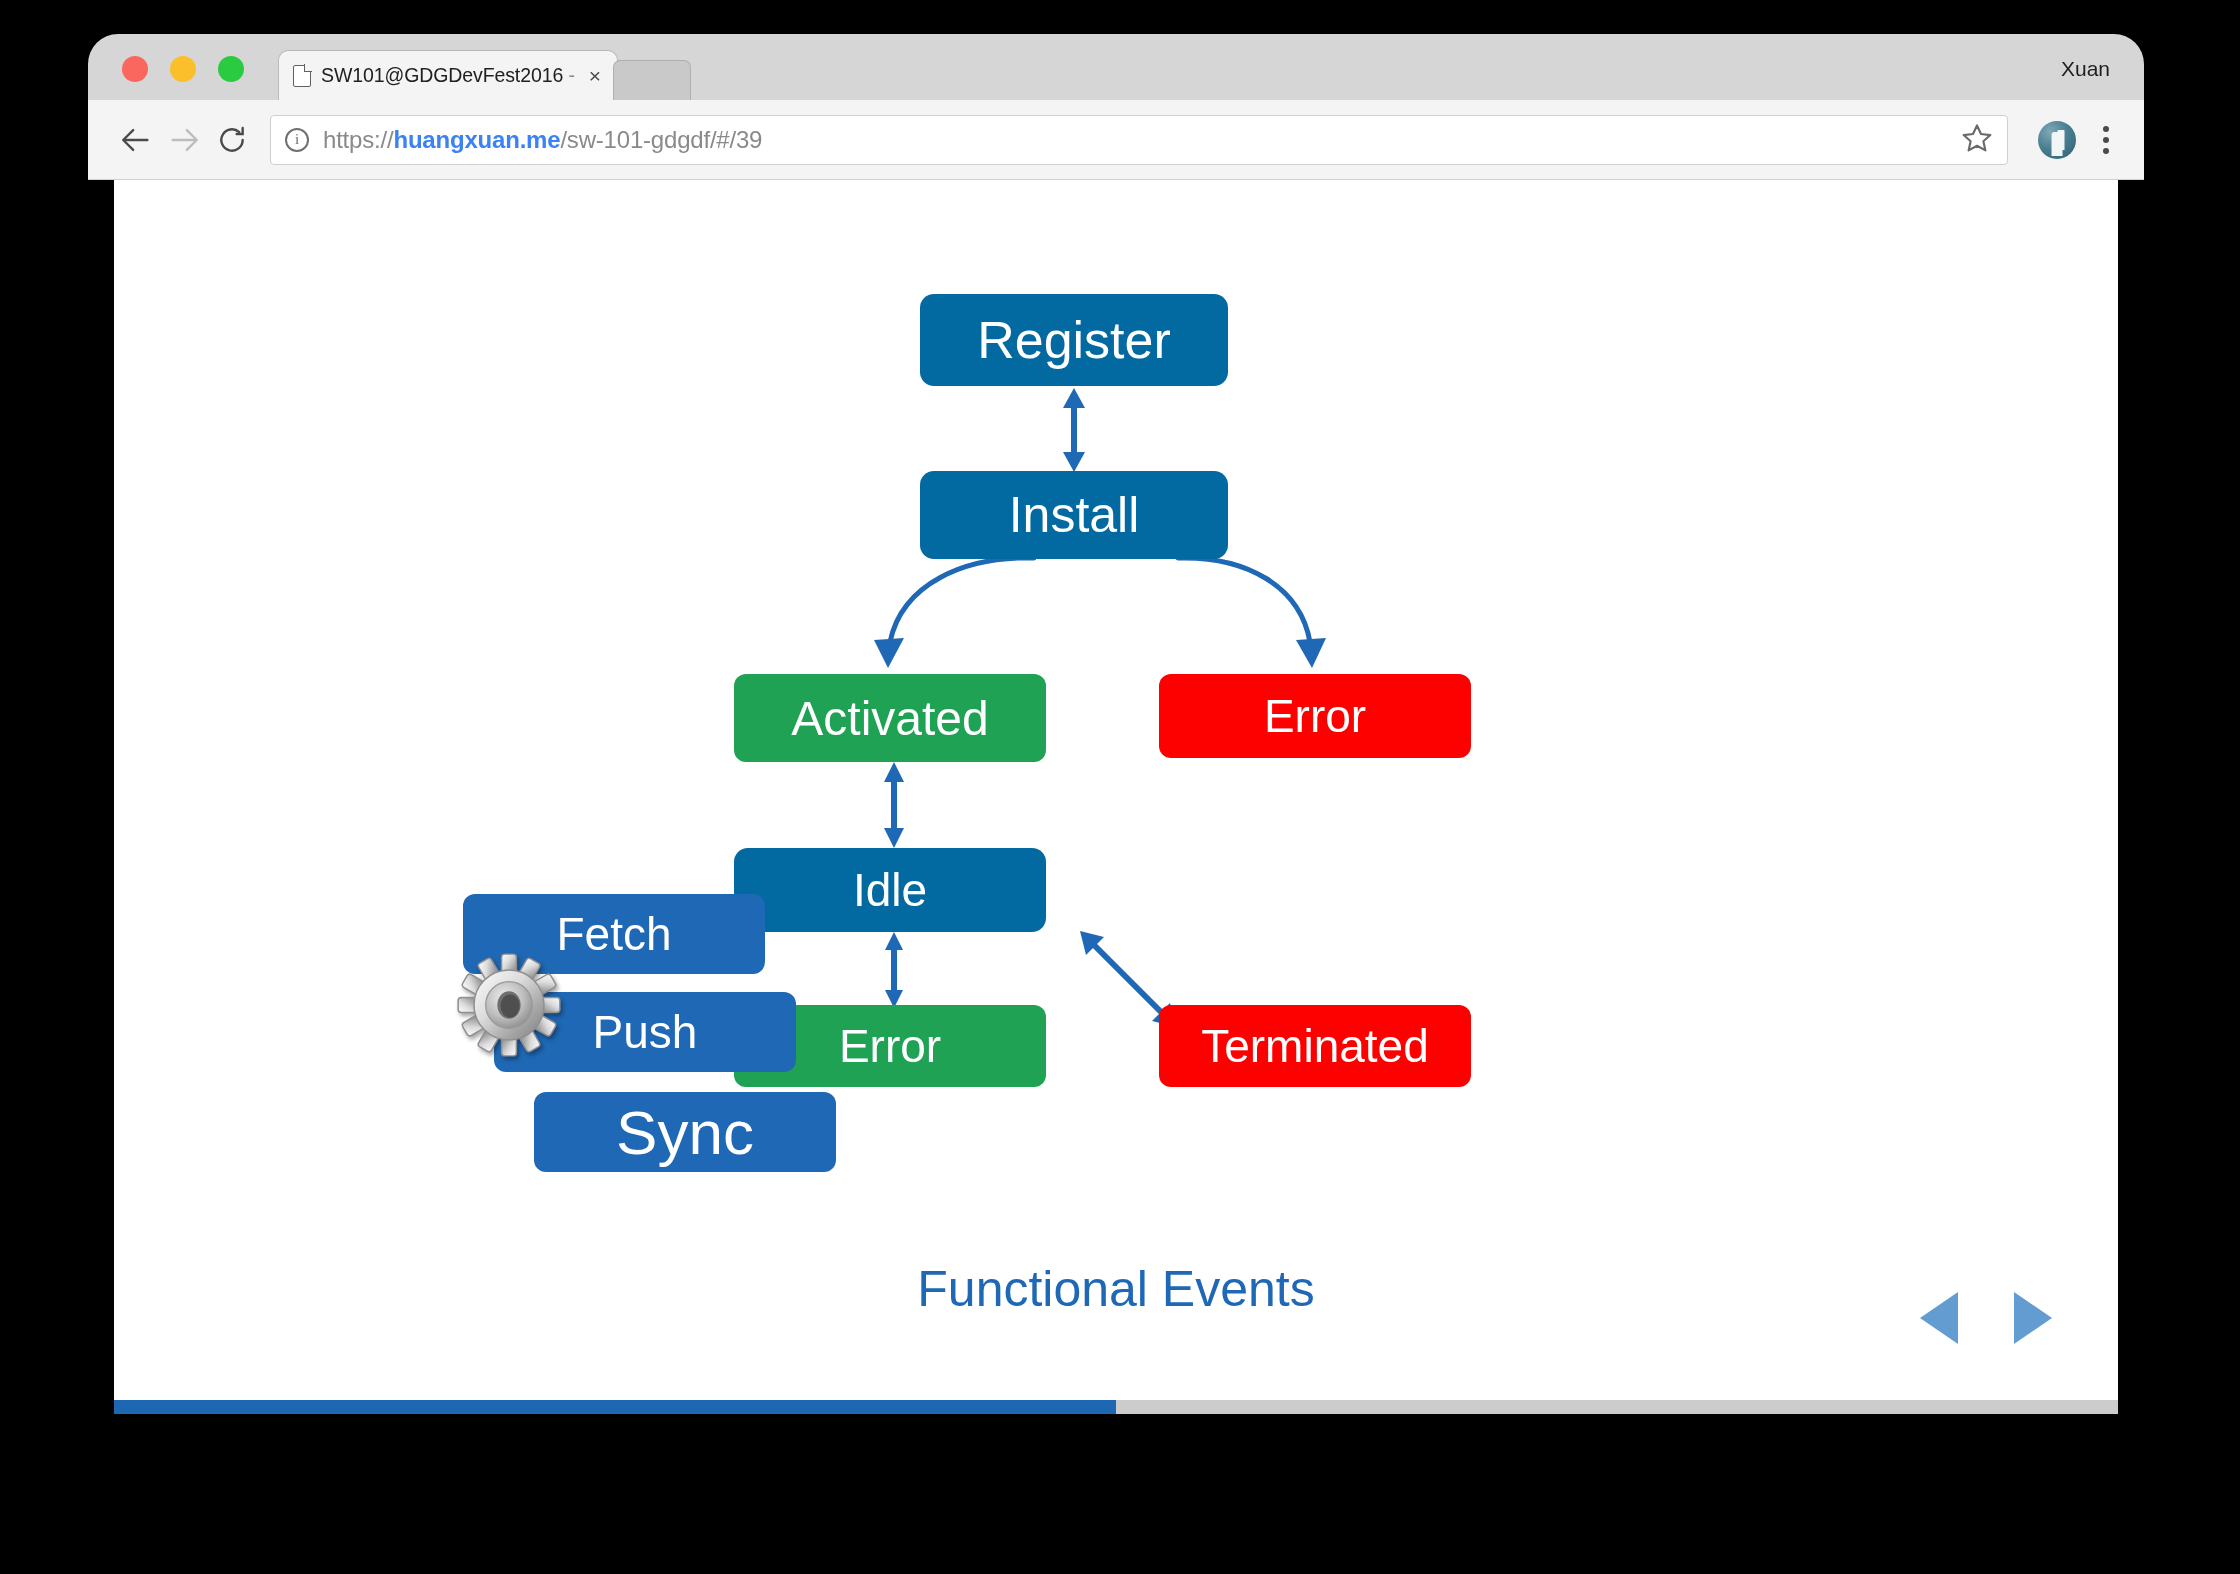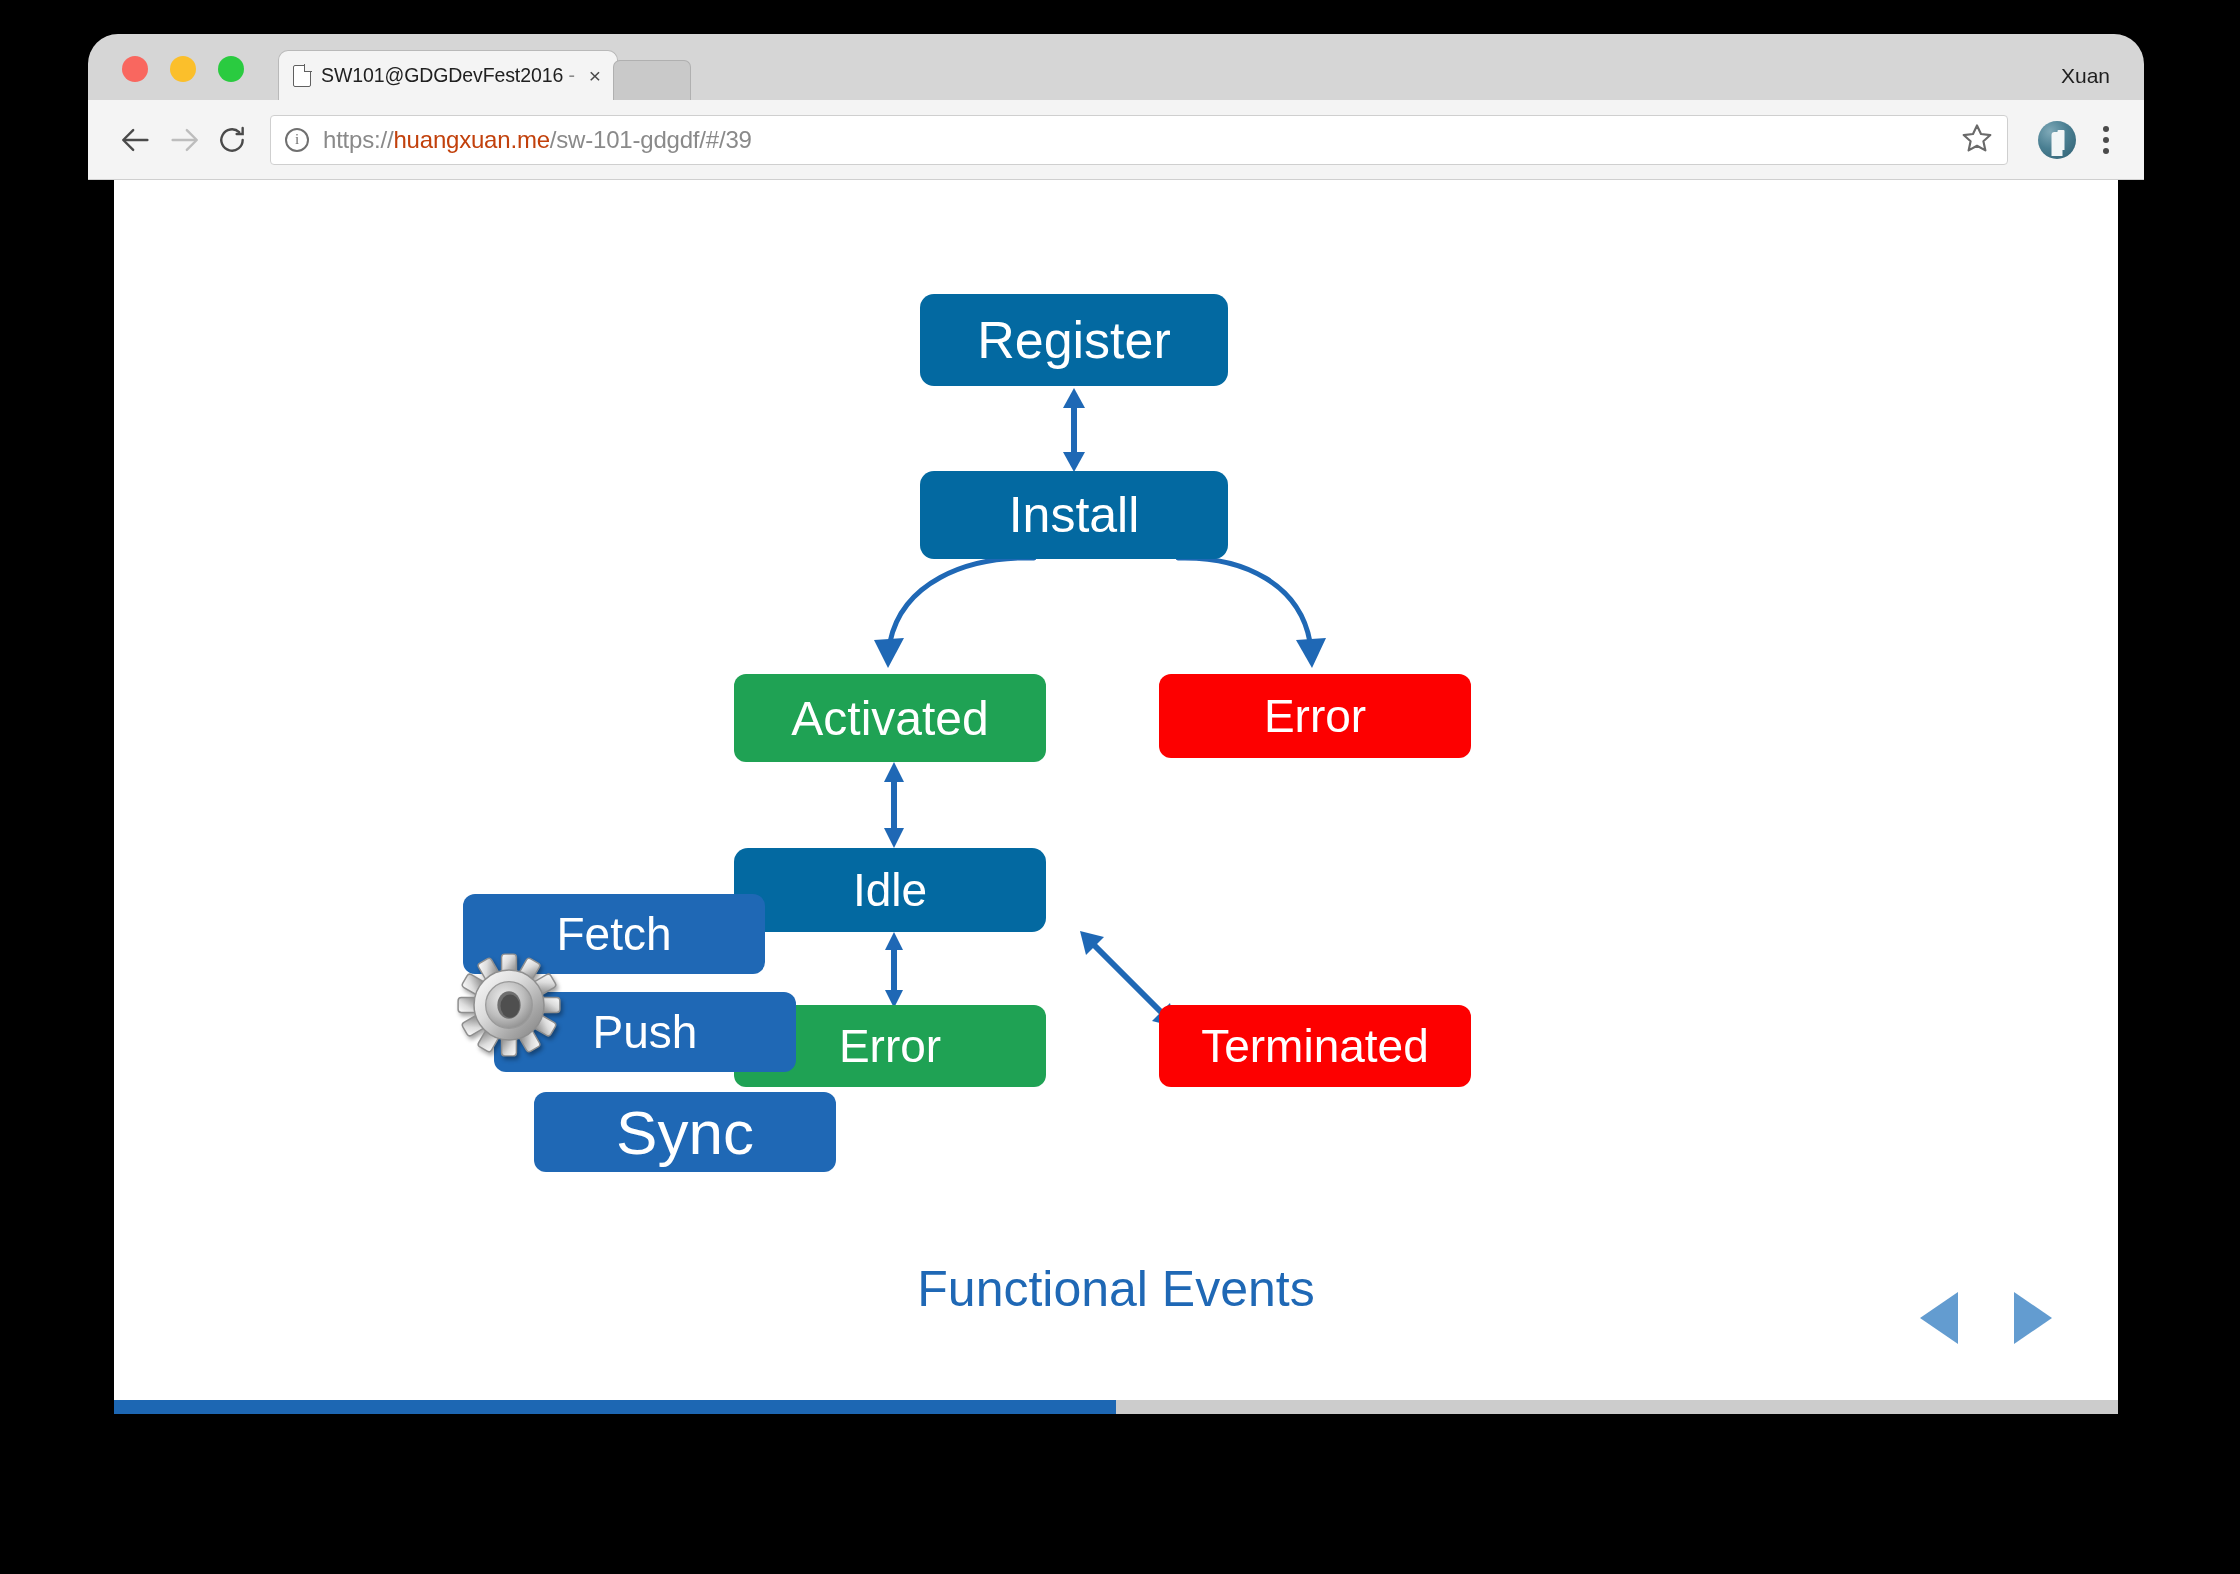--- a/index.html
+++ b/index.html
@@ -114,21 +114,21 @@
     left: 525px; top: 26px;
     width: 78px; height: 40px;
     background: #c9c9c9;
     border: 1px solid #b0b0b0;
     border-bottom: none;
     border-radius: 7px 7px 0 0;
   }
 
   #profile-name {
     position: absolute;
-    right: 34px; top: 30px;
+    right: 34px; top: 23px;
     font-size: 21px;
     color: #1f1f1f;
   }
 
   
   #toolbar {
     position: absolute;
     left: 0; top: 66px;
     width: 100%;
     height: 80px;
@@ -176,21 +176,21 @@
     color: #707070;
     line-height: 22px;
   }
 
   #url-text {
     font-size: 24px;
     color: #8a8a8a;
     white-space: nowrap;
     letter-spacing: -0.2px;
   }
-  #url-text .url-host { color: #c2410c; font-weight: 400; }
+  #url-text .url-host { color: #3b82f6; font-weight: 700; }
 
   #star-icon { flex: 0 0 auto; margin-left: auto; }
 
   #profile-avatar {
     width: 38px; height: 38px;
     border-radius: 50%;
     flex: 0 0 auto;
     margin-left: 14px;
     background: radial-gradient(circle at 32% 28%, #7fa9b8 0%, #4a7f92 45%, #2f5f72 100%);
     position: relative;

